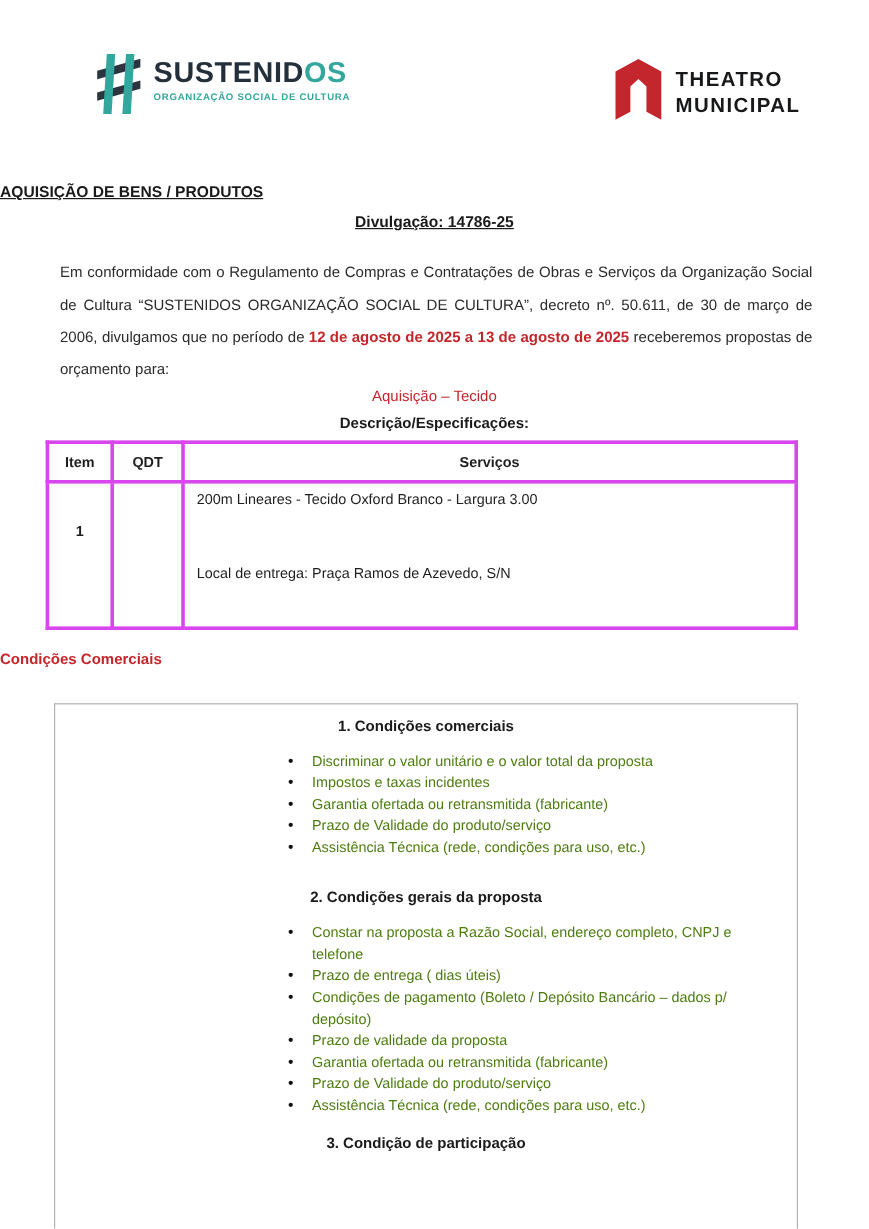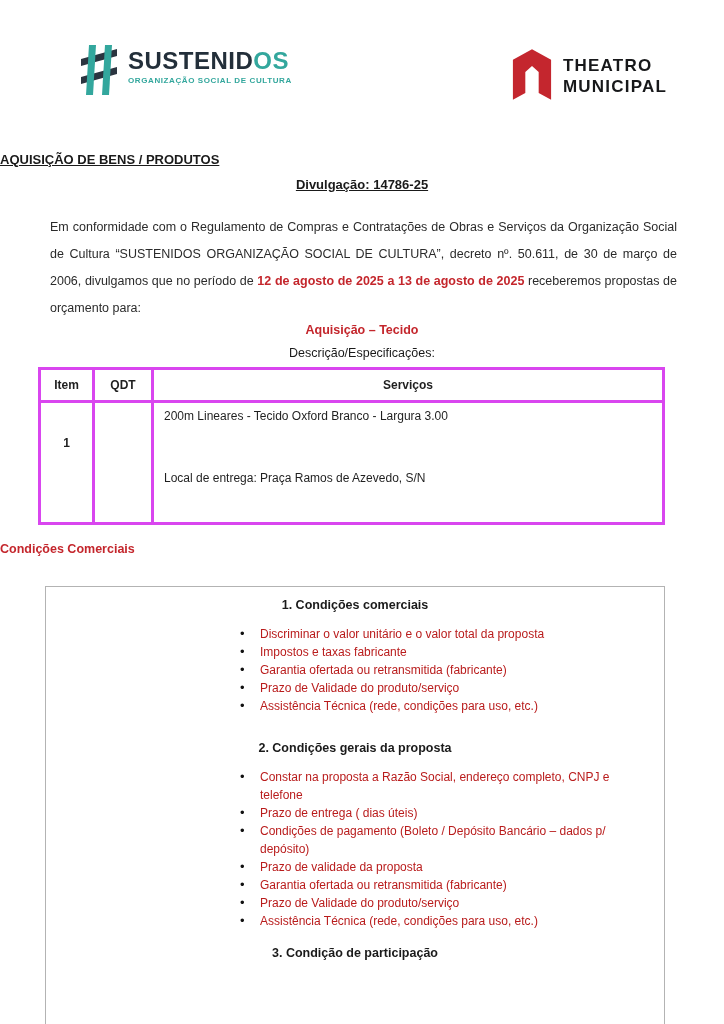--- a/index.html
+++ b/index.html
@@ -54,25 +54,25 @@
   .intro {
     position: absolute; left: 50px; top: 214px; width: 627px;
     font-size: 12.5px; line-height: 27px; text-align: justify;
     color: #2b2b2b;
   }
   .intro .dates { color: #c4262c; font-weight: bold; }
 
   
   .acq-heading {
     position: absolute; left: 0; top: 323px; width: 100%;
-    text-align: center; font-size: 12.5px; font-weight: bold; color: #c4262c;
+    text-align: center; font-size: 12.5px; font-weight: normal; color: #c4262c;
   }
   .spec-heading {
     position: absolute; left: 0; top: 346px; width: 100%;
-    text-align: center; font-size: 12.5px; font-weight: normal; color: #1a1a1a;
+    text-align: center; font-size: 12.5px; font-weight: bold; color: #1a1a1a;
   }
 
   
   table.spec-table {
     position: absolute; left: 38px; top: 367px; width: 627px;
     border-collapse: collapse; font-size: 12px; color: #1f1f1f;
     table-layout: fixed;
   }
   table.spec-table th, table.spec-table td {
     border: 3px solid #d946ef;
@@ -103,21 +103,21 @@
     text-align: center; font-size: 12.5px; font-weight: bold; color: #1a1a1a;
     margin: 26px 0 13px 0;
   }
   .cond-heading.first { margin-top: 11px; }
   .cond-heading.third { margin-top: 16px; }
   ul.cond-list {
     list-style: none; margin-left: 190px; margin-right: 14px;
   }
   ul.cond-list li {
     position: relative; padding-left: 24px;
-    font-size: 12px; line-height: 18px; color: #b91c1c;
+    font-size: 12px; line-height: 18px; color: #4d7c0f;
   }
   ul.cond-list li::before {
     content: "•"; position: absolute; left: 4px; top: 0;
     font-size: 13px; color: #111;
   }
 </style>
 </head>
 <body>
 
 <div class="page">
@@ -182,21 +182,21 @@
     </tbody>
   </table>
 
   <div class="cond-title">Condições Comerciais</div>
 
   <div class="cond-box">
 
     <div class="cond-heading first">1. Condições comerciais</div>
     <ul class="cond-list">
       <li>Discriminar o valor unitário e o valor total da proposta</li>
-      <li>Impostos e taxas fabricante</li>
+      <li>Impostos e taxas incidentes</li>
       <li>Garantia ofertada ou retransmitida (fabricante)</li>
       <li>Prazo de Validade do produto/serviço</li>
       <li>Assistência Técnica (rede, condições para uso, etc.)</li>
     </ul>
 
     <div class="cond-heading">2. Condições gerais da proposta</div>
     <ul class="cond-list">
       <li>Constar na proposta a Razão Social, endereço completo, CNPJ e telefone</li>
       <li>Prazo de entrega ( dias úteis)</li>
       <li>Condições de pagamento (Boleto / Depósito Bancário – dados p/ depósito)</li>

